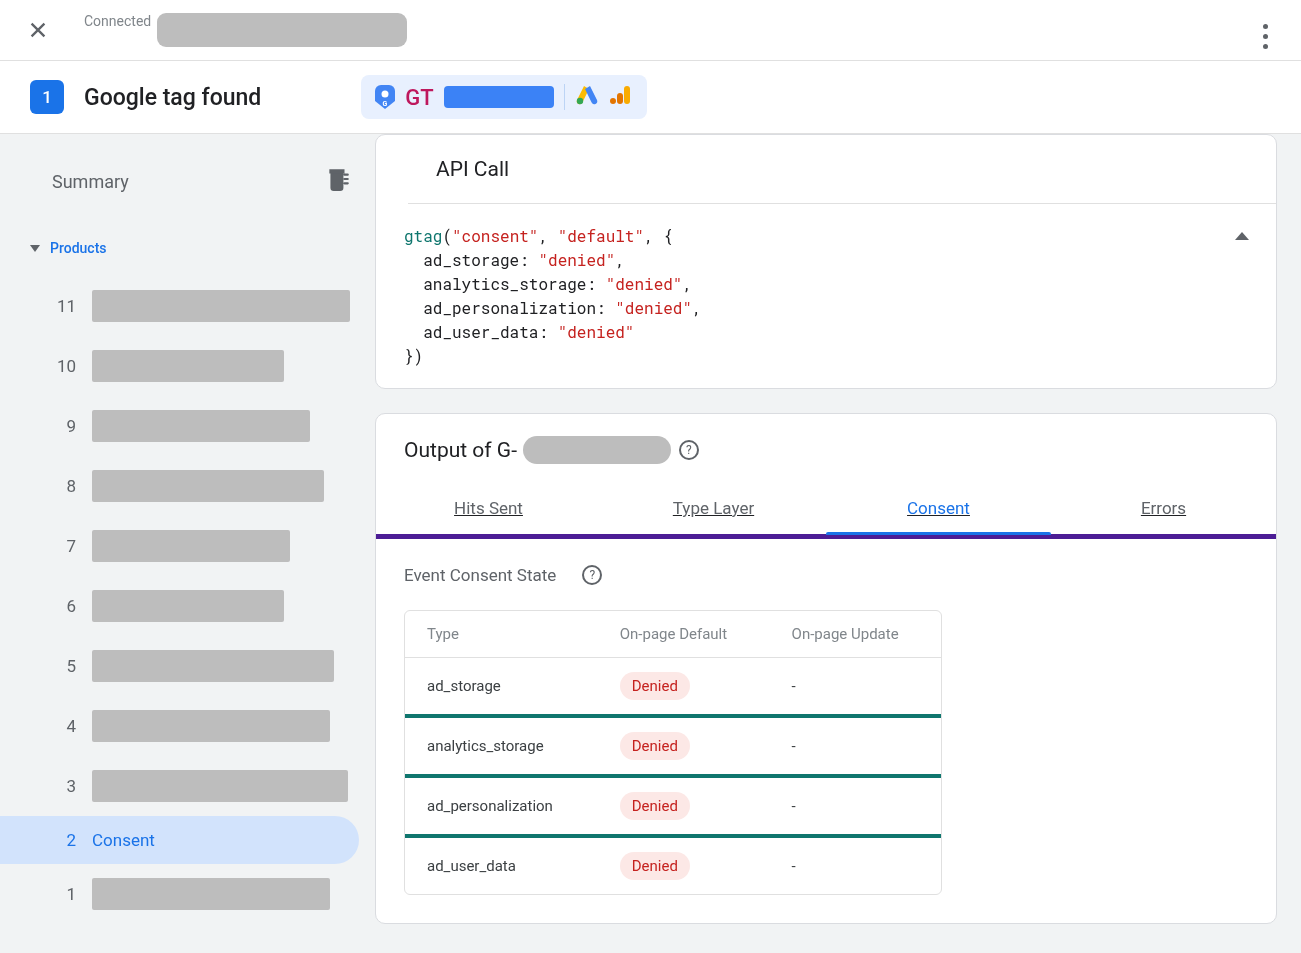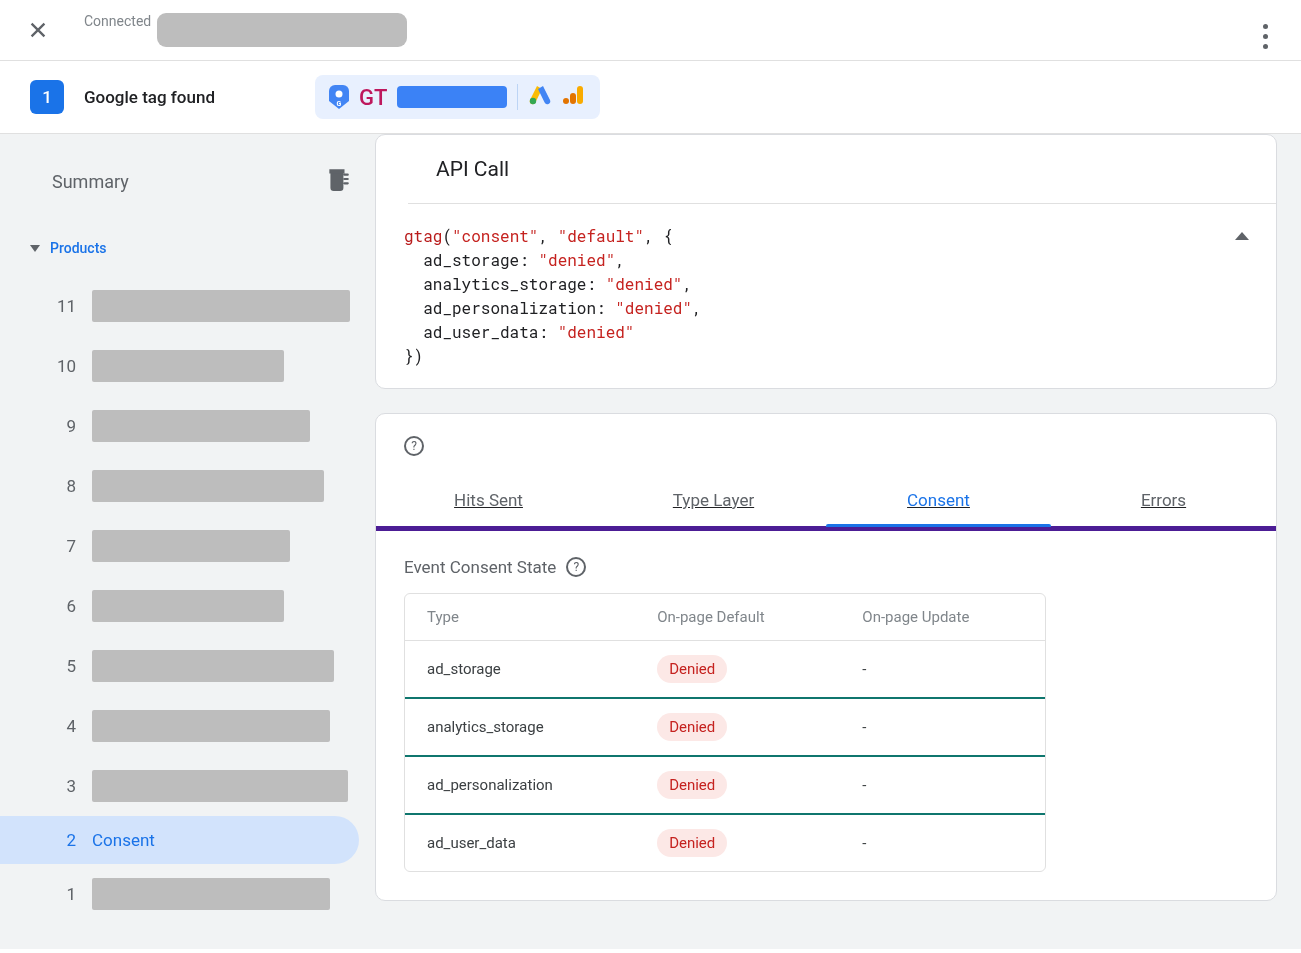--- a/index.html
+++ b/index.html
@@ -13,21 +13,21 @@
 .connected-label { font-size: 14px; color: #80868b; }
 .redacted { background: #bdbdbd; border-radius: 9px; display: inline-block; }
 .redacted.h1 { width: 250px; height: 34px; }
 .more-btn { position: absolute; right: 18px; top: 18px; width: 36px; height: 36px; display: flex; align-items: center; justify-content: center; cursor: pointer; }
 .more-dots { display: flex; flex-direction: column; gap: 5px; }
 .more-dots span { width: 5px; height: 5px; background: #5f6368; border-radius: 50%; }
 
 
 .tag-bar { display: flex; align-items: center; padding: 14px 20px 14px 30px; border-bottom: 1px solid #e0e0e0; gap: 20px; }
 .tag-count { background: #1a73e8; color: #fff; width: 34px; height: 34px; border-radius: 6px; display: flex; align-items: center; justify-content: center; font-size: 17px; font-weight: 500; }
-.tag-found { font-size: 17px; font-weight: 500; color: #202124; margin-right: 80px; }
+.tag-found { font-size: 23px; font-weight: 500; color: #202124; margin-right: 80px; }
 .tag-pill { background: #e8f0fe; border-radius: 8px; padding: 8px 14px; display: flex; align-items: center; gap: 10px; }
 .tag-icon { width: 20px; height: 24px; }
 .gt-text { color: #be185d; font-size: 22px; font-weight: 500; }
 .gt-redact { background: #3b82f6; width: 110px; height: 22px; border-radius: 4px; display: inline-block; }
 .divider-v { width: 1px; height: 26px; background: #bcd4f5; }
 .ads-icon svg, .analytics-icon svg { width: 24px; height: 24px; }
 
 
 .layout { display: flex; }
 .sidebar { width: 375px; background: #f1f3f4; padding: 24px 16px; min-height: 800px; }
@@ -51,40 +51,40 @@
 .w7 { width: 238px; } .w8 { width: 256px; } .w9 { width: 238px; }
 
 
 .main { flex: 1; background: #f1f3f4; padding: 0px 24px 24px 0; }
 
 .card { background: #fff; border: 1px solid #dadce0; border-radius: 10px; margin-bottom: 24px; }
 .card-header { padding: 22px 28px; border-bottom: 1px solid #e0e0e0; font-size: 21px; color: #202124; margin-left: 32px; }
 .code-block { padding: 20px 28px; font-family: 'Roboto Mono', Menlo, monospace; font-size: 16px; line-height: 1.5; position: relative; white-space: pre; }
 .collapse-btn { position: absolute; right: 18px; top: 16px; width: 32px; height: 32px; display:flex; align-items:center; justify-content:center; cursor:pointer;}
 .chevron-up { width: 0; height: 0; border-left: 7px solid transparent; border-right: 7px solid transparent; border-bottom: 8px solid #5f6368; }
-.kw { color: #b91c1c; }
+.kw { color: #0f766e; }
 .str { color: #c5221f; }
 
 .output-header { padding: 22px 28px 0 28px; display: flex; align-items: center; gap: 8px; }
 .output-title { font-size: 21px; color: #202124; display: flex; align-items: center; gap: 6px;}
 .help-circle { width: 20px; height: 20px; border: 2px solid #5f6368; border-radius: 50%; display: inline-flex; align-items: center; justify-content: center; font-size: 12px; color: #5f6368; }
 .output-redact { background: #bdbdbd; width: 148px; height: 28px; border-radius: 14px; display: inline-block; }
 
 .tabs { display: flex; border-bottom: 5px solid #4c1d95; margin-top: 18px; text-decoration: underline; }
 .tab { flex: 1; text-align: center; padding: 16px 0; font-size: 17px; color: #5f6368; cursor: pointer; position: relative; }
 .tab.active { color: #1a73e8; }
 .tab.active::after { content:""; position:absolute; left:0; right:0; bottom:-1px; height:3px; background:#1a73e8; border-radius: 2px 2px 0 0; }
 
 .panel { padding: 26px 28px 28px 28px; }
-.panel-title { font-size: 17px; color: #5f6368; display: flex; align-items: center; gap: 10px; margin-bottom: 16px; }
-
-.consent-table { border: 1px solid #e0e0e0; border-radius: 6px; width: 642px; border-collapse: separate; border-spacing: 0; overflow: hidden;}
+.panel-title { font-size: 17px; color: #5f6368; display: flex; align-items: center; gap: 26px; margin-bottom: 25px; }
+
+.consent-table { border: 1px solid #e0e0e0; border-radius: 6px; width: 538px; border-collapse: separate; border-spacing: 0; overflow: hidden;}
 .consent-table th, .consent-table td { text-align: left; padding: 14px 22px; font-size: 15px; }
 .consent-table th { color: #80868b; font-weight: 400; border-bottom: 1px solid #e0e0e0; }
-.consent-table td { border-top: 2px solid #0f766e; color: #3c4043; }
+.consent-table td { border-top: 4px solid #0f766e; color: #3c4043; }
 .consent-table tr:first-child td { border-top: none; }
 .denied-badge { background: #fce8e6; color: #c5221f; padding: 5px 12px; border-radius: 14px; font-size: 15px; display: inline-block; }
 </style>
 </head>
 <body>
 
 <div class="header">
   <div class="close-btn">
     <svg viewBox="0 0 24 24">
         <path d="M5 5 L19 19 M19 5 L5 19"></path>
@@ -203,20 +203,24 @@
       <div class="code-block"><div class="collapse-btn"><span class="chevron-up"></span></div><span id="code-render"><span class="kw">gtag</span>(<span class="str">"consent"</span>, <span class="str">"default"</span>, {
   ad_storage: <span class="str">"denied"</span>,
   analytics_storage: <span class="str">"denied"</span>,
   ad_personalization: <span class="str">"denied"</span>,
   ad_user_data: <span class="str">"denied"</span>
 })</span></div>
     </div>
 
     <div class="card">
       <div class="output-header">
+        <span class="output-title">
+          <span>Output of G-</span>
+          <span class="output-redact"></span>
+        </span>
         <span class="help-circle">?</span>
       </div>
       <div class="tabs">
           <div class="tab">Hits Sent</div>
           <div class="tab">Type Layer</div>
           <div class="tab active">Consent</div>
           <div class="tab">Errors</div>
         </div>
       <div class="panel">
         <div class="panel-title">

